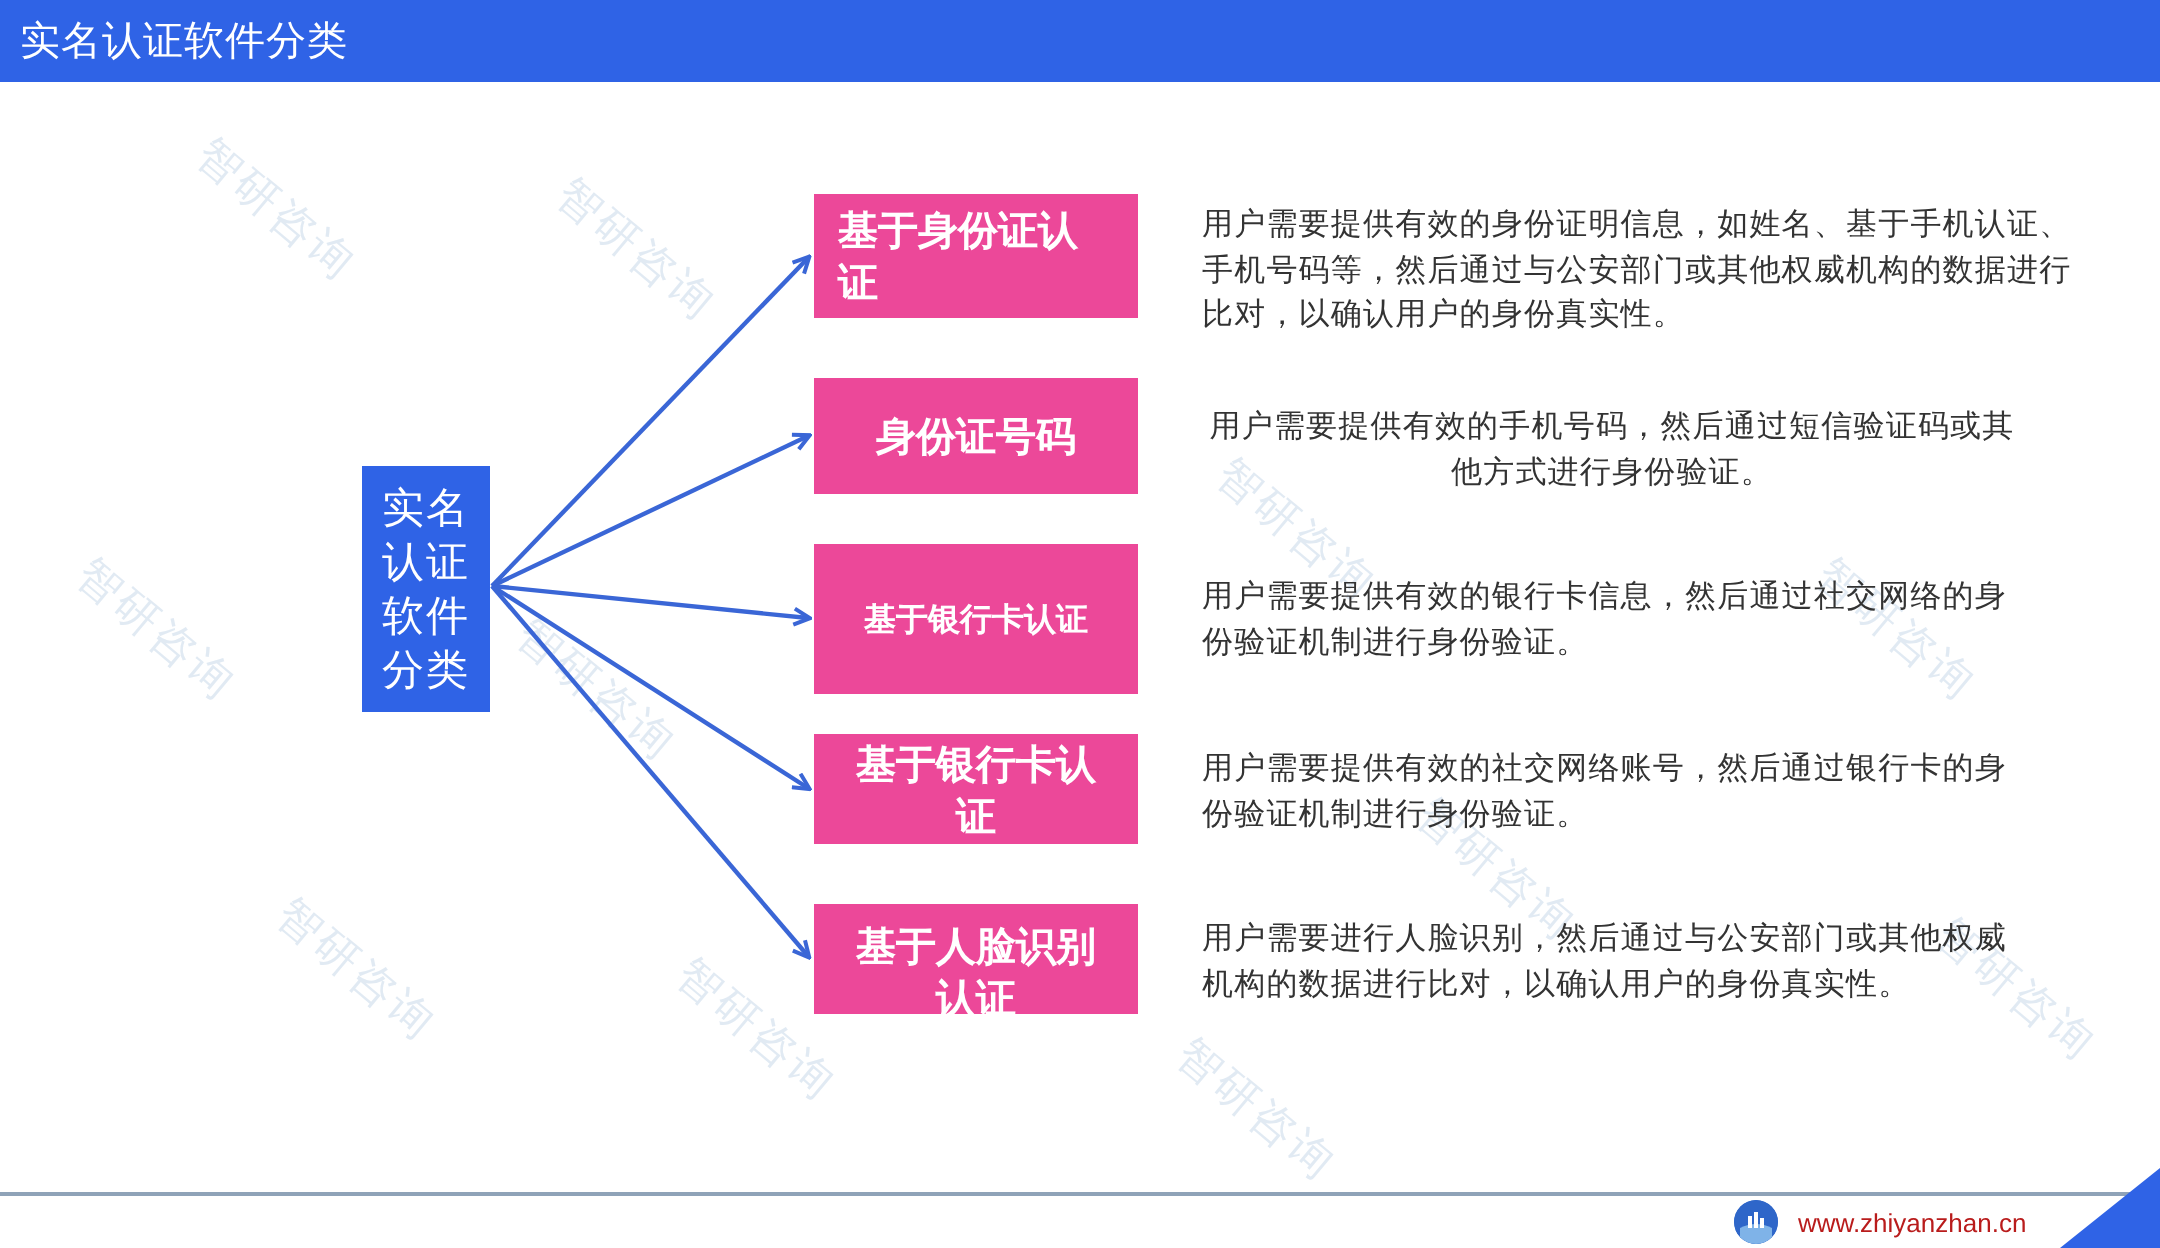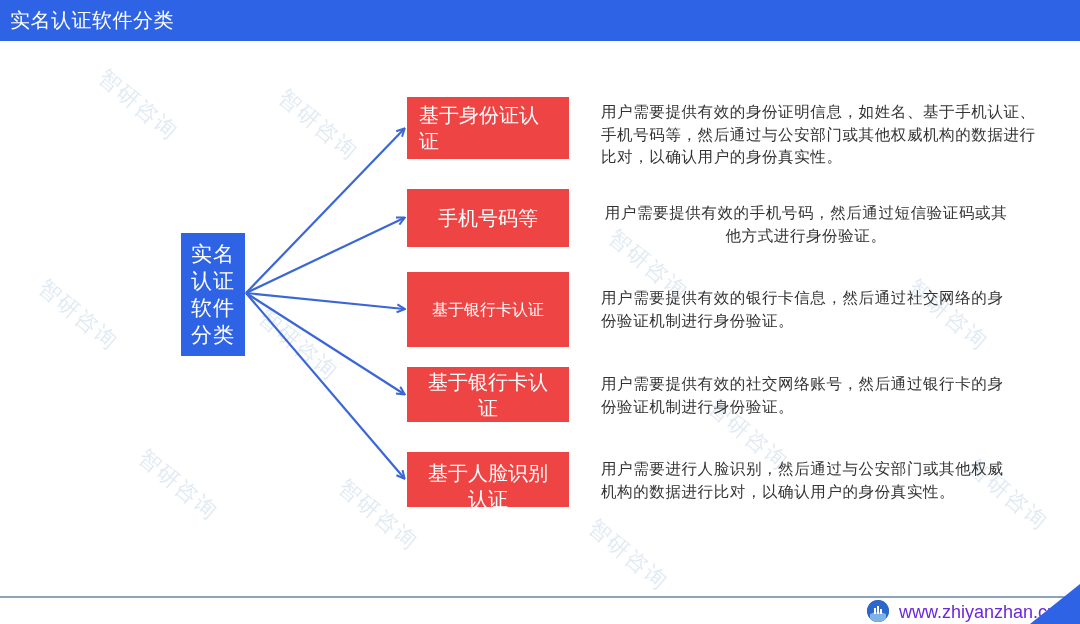--- a/index.html
+++ b/index.html
@@ -28,23 +28,24 @@
     }
     .center-box-label {
       color: #ffffff; font-size: 21px; line-height: 27px;
       width: 46px; text-align: center; word-break: break-all; letter-spacing: 1px;
     }
 
     .arrows { position: absolute; left: 0; top: 0; width: 1080px; height: 624px; pointer-events: none; }
 
     .method-box {
       position: absolute; left: 407px; width: 162px;
-      background: #ef4444;
+      background: #ec4899;
       display: flex; align-items: center; justify-content: center;
       padding: 2px 12px;
+      font-weight: bold;
     }
     .method-label {
       color: #ffffff; text-align: center; line-height: 26px;
     }
     .mb1 { top: 97px; height: 62px; }
     .mb1 .method-label { font-size: 20px; text-align: left; }
     .mb2 { top: 189px; height: 58px; }
     .mb2 .method-label { font-size: 20px; }
     .mb3 { top: 272px; height: 75px; }
     .mb3 .method-label { font-size: 16px; }
@@ -65,22 +66,22 @@
 
     .footer-line {
       position: absolute; left: 0; top: 596px; width: 1080px; height: 1.5px;
       background: #8FA3B8;
     }
     .footer-logo {
       position: absolute; left: 867px; top: 600px; width: 22px; height: 22px;
       border-radius: 50%; background: #2E66C9; overflow: hidden;
     }
     .footer-url {
-      position: absolute; left: 899px; top: 603px; color: #6d28d9;
-      font-family: "Liberation Sans", sans-serif; font-size: 18px; line-height: 18px;
+      position: absolute; left: 899px; top: 603px; color: #b91c1c;
+      font-family: "Liberation Sans", sans-serif; font-size: 13px; line-height: 18px;
     }
     .corner-tri {
       position: absolute; right: 0; bottom: 0; width: 0; height: 0;
       border-left: 50px solid transparent;
       border-bottom: 40px solid #2F63E6;
     }
   </style>
 </head>
 <body>
 
@@ -116,21 +117,21 @@
     <line x1="246" y1="293" x2="404" y2="309" marker-end="url(#ah)"></line>
     <line x1="246" y1="293" x2="404" y2="394" marker-end="url(#ah)"></line>
     <line x1="246" y1="293" x2="404" y2="478" marker-end="url(#ah)"></line>
   </g>
 </svg>
 
 <div class="method-box mb1">
   <div class="method-label">基于身份证认证</div>
 </div>
 <div class="method-box mb2">
-  <div class="method-label">手机号码等</div>
+  <div class="method-label">身份证号码</div>
 </div>
 <div class="method-box mb3">
   <div class="method-label">基于银行卡认证</div>
 </div>
 <div class="method-box mb4">
   <div class="method-label">基于银行卡认证</div>
 </div>
 <div class="method-box mb5">
   <div class="method-label">基于人脸识别认证</div>
 </div>

